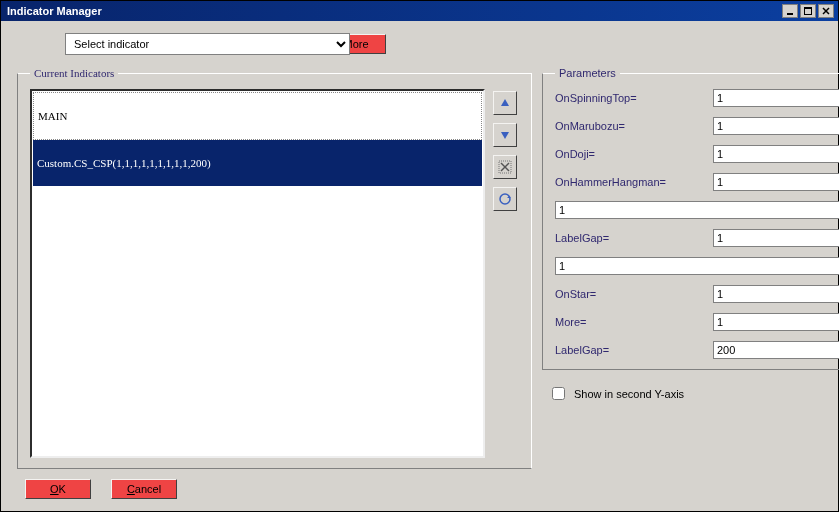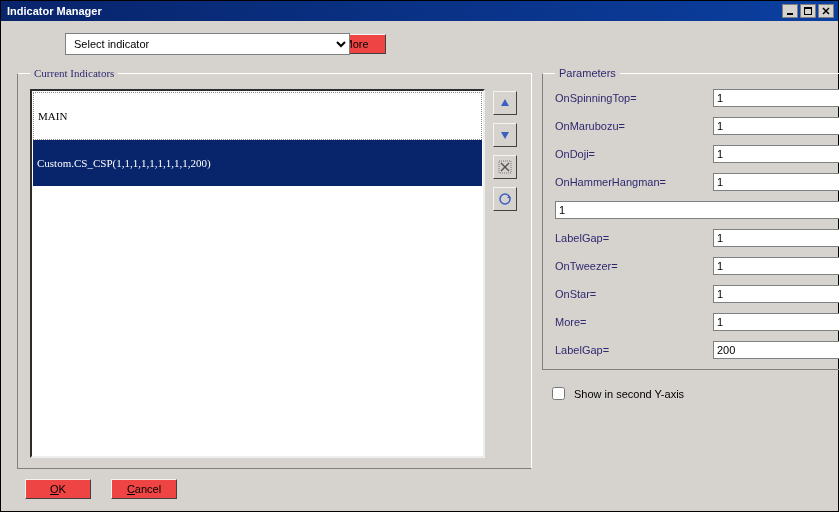--- a/index.html
+++ b/index.html
@@ -293,21 +293,20 @@
                 <input type="text" value="1" style="">
               </div>
               <div class="param-row">
                 <input type="text" value="1" style="">
               </div>
               <div class="param-row">
                 <span class="plabel">LabelGap=</span>
                 <input type="text" value="1" style="">
               </div>
               <div class="param-row">
-                <span class="plabel">OnTweezer=</span>
                 <input type="text" value="1" style="">
               </div>
               <div class="param-row">
                 <span class="plabel">OnStar=</span>
                 <input type="text" value="1" style="">
               </div>
               <div class="param-row">
                 <span class="plabel">More=</span>
                 <input type="text" value="1" style="">
               </div>

